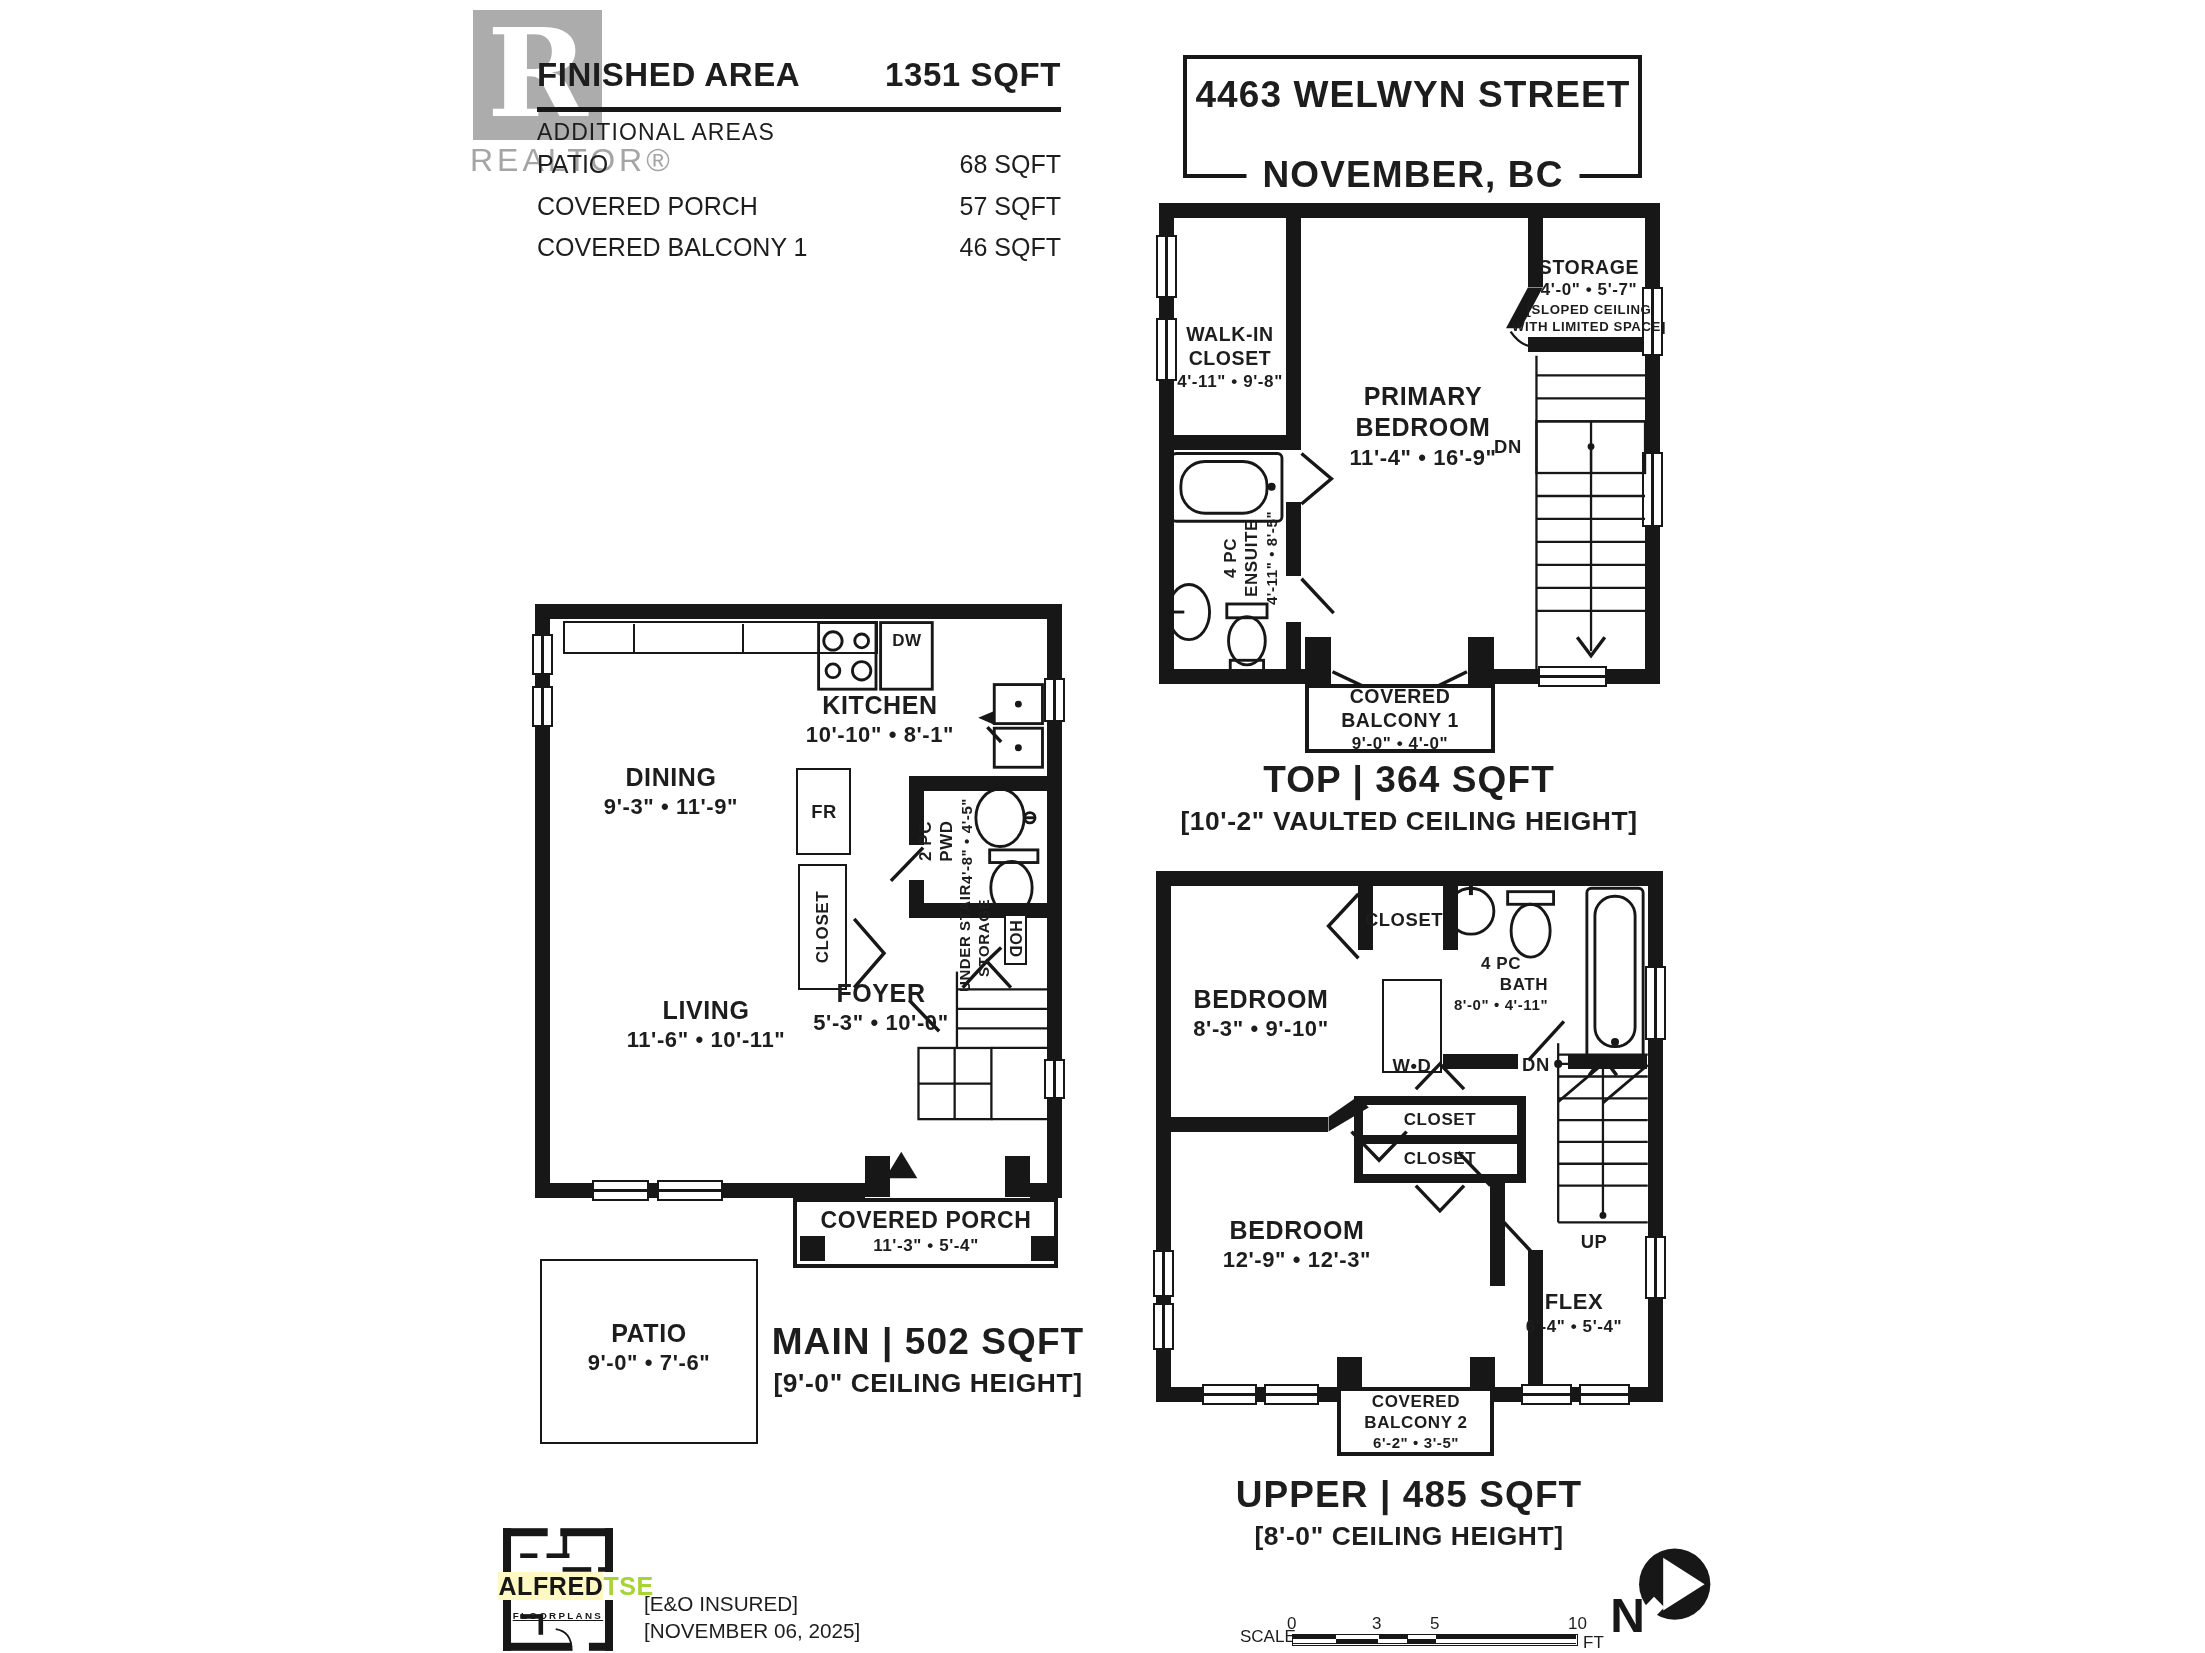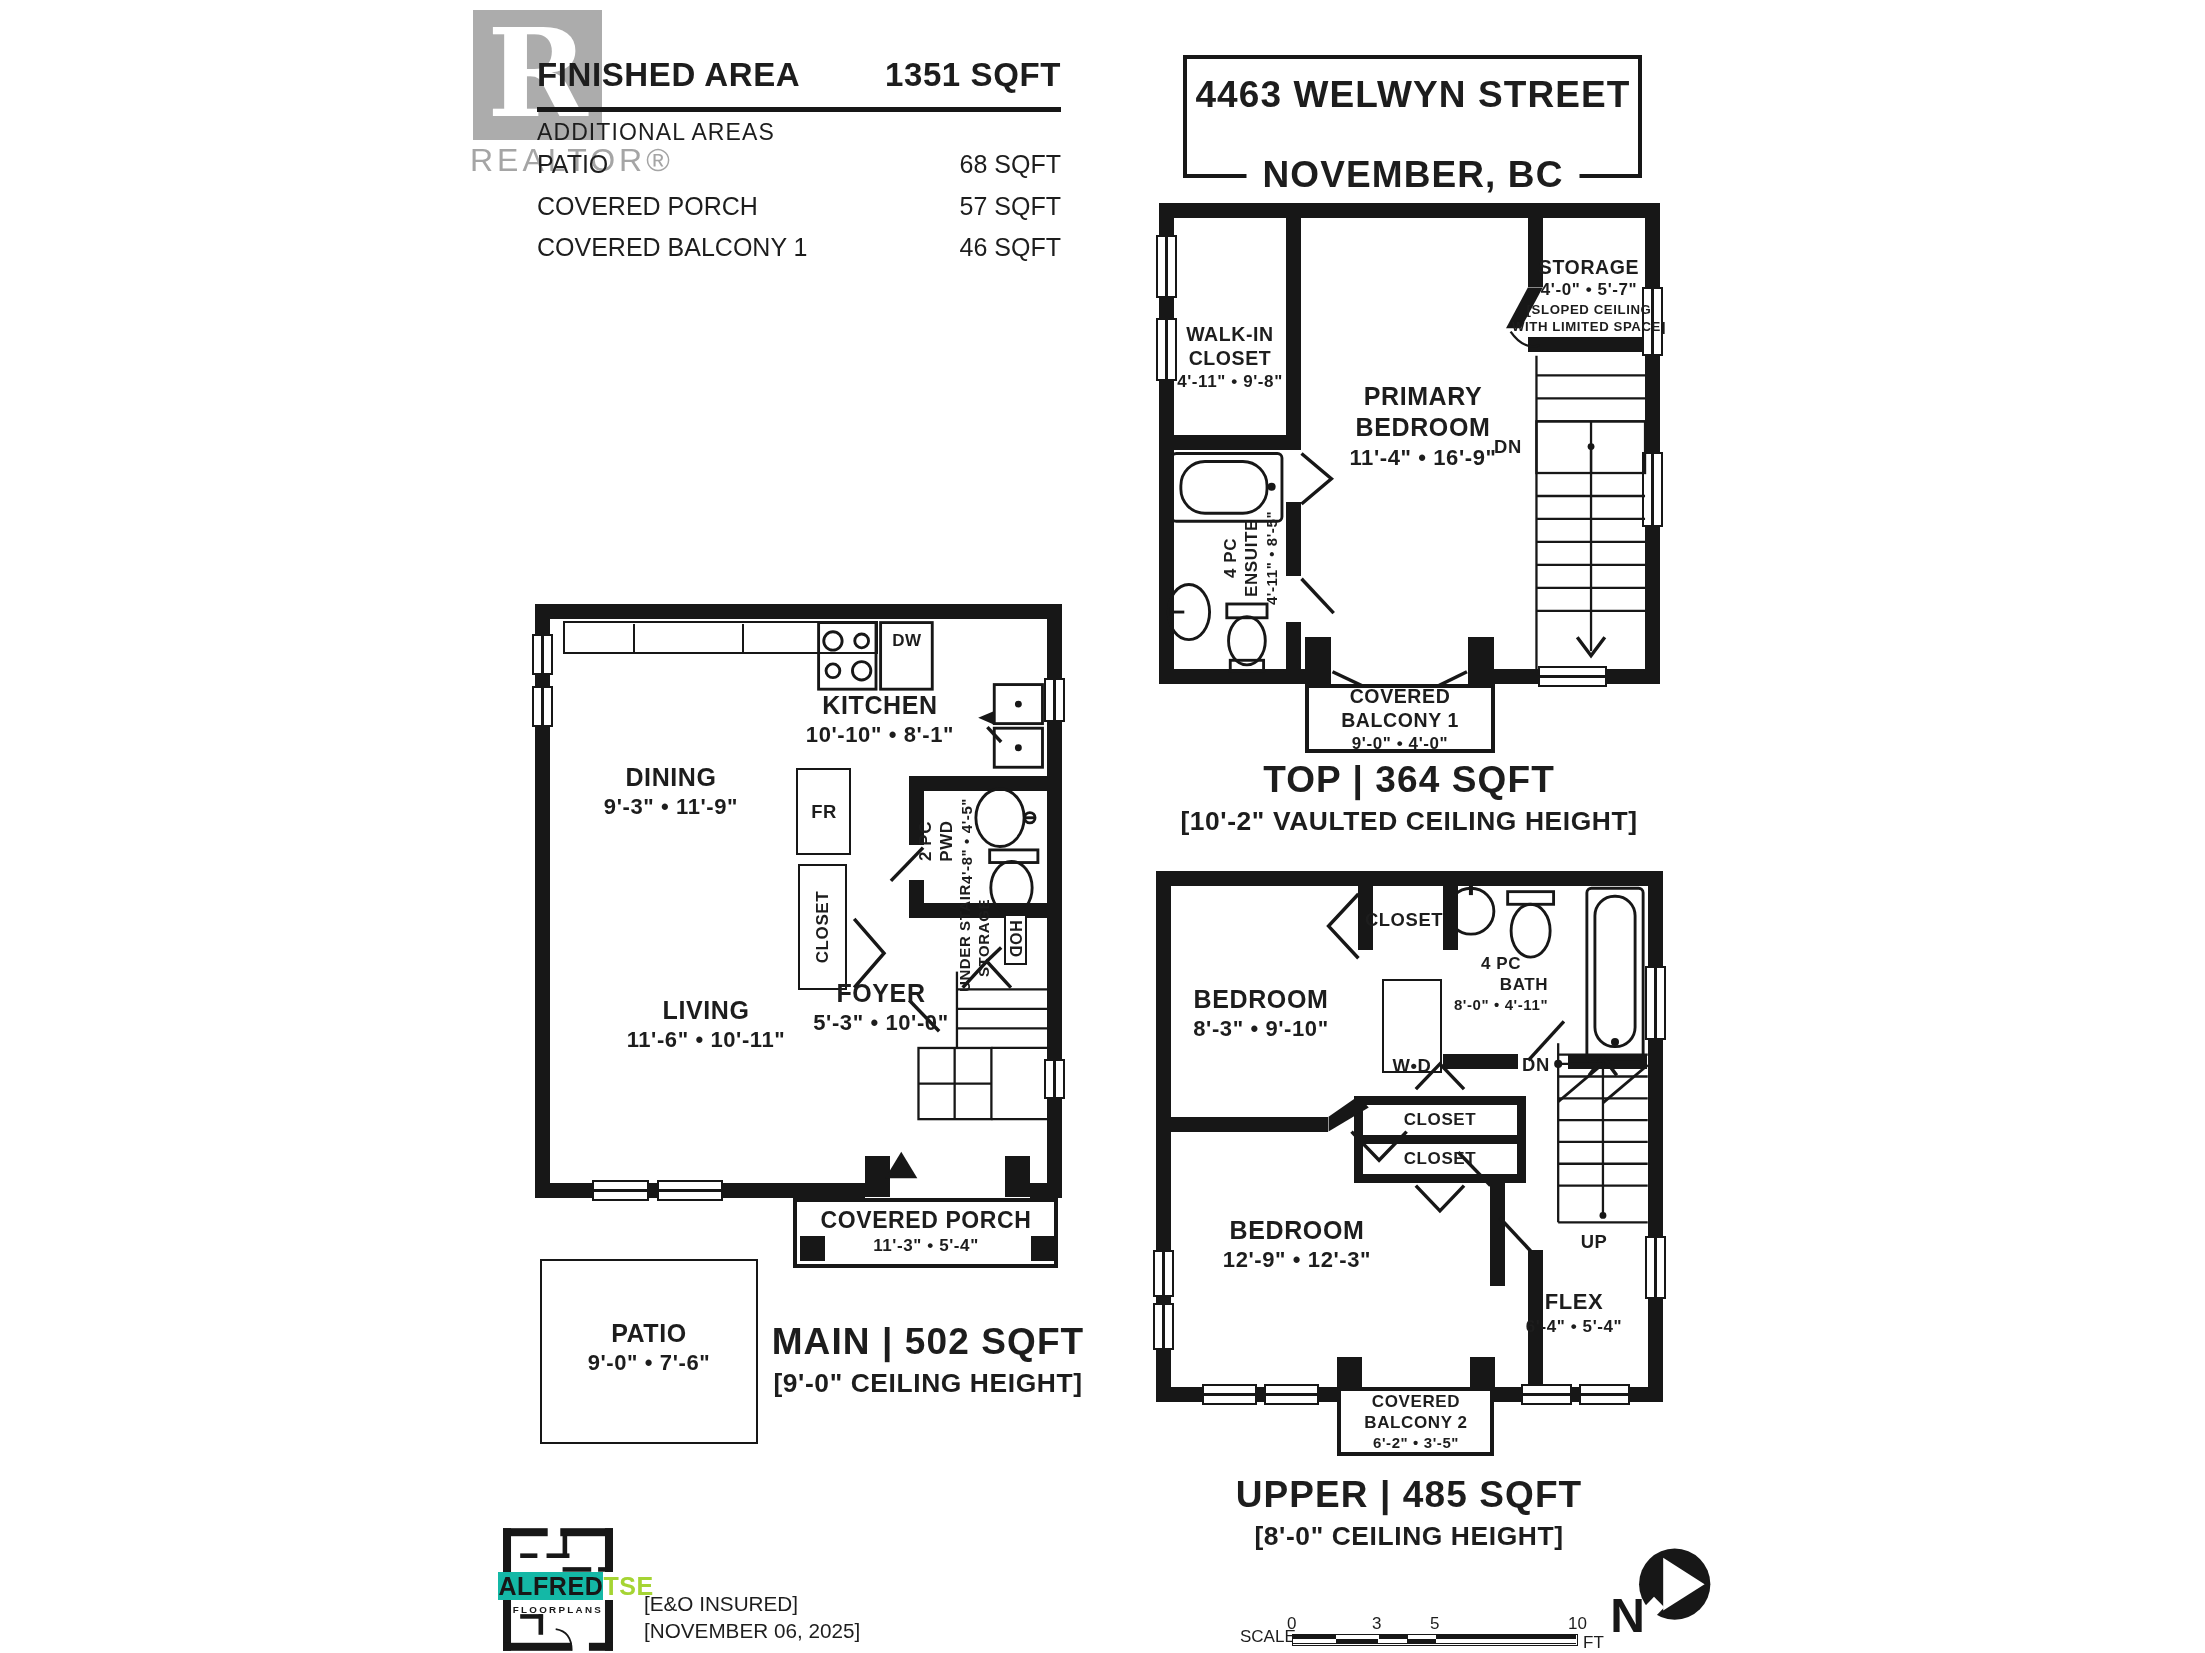--- a/index.html
+++ b/index.html
@@ -445,22 +445,22 @@
           <rect x="76" y="44" width="40" height="8"></rect>
         <rect x="104" y="8" width="8" height="44"></rect>
         <rect x="104" y="68" width="50" height="8"></rect>
           <rect x="166" y="68" width="16" height="8"></rect>
         <rect x="30" y="150" width="40" height="8"></rect>
           <rect x="62" y="150" width="8" height="36"></rect>
       </g>
       <path d="M 120 214 Q 120 180 92 176" stroke="#171717" stroke-width="3" fill="none"></path>
     </svg>
     <div class="abs" style="left:-4.6px;top:44px;width:119px;text-align:center;background:transparent;">
-      <span style="font-size:25px;font-weight:700;color:#171717;letter-spacing:0.6px;background:#14b8a6;">ALFRED</span><span style="font-size:25px;font-weight:700;color:#a5d433;letter-spacing:0.6px;background:#fff;">TSE</span>
-      <div style="font-size:9.8px;font-weight:700;letter-spacing:2.3px;color:#171717;margin-top:3px;">FLOORPLANS</div>
+      <span style="font-size:25px;font-weight:700;color:#171717;letter-spacing:0.6px;background:#fef9c3;">ALFRED</span><span style="font-size:25px;font-weight:700;color:#a5d433;letter-spacing:0.6px;background:#fff;">TSE</span>
+      <div style="font-size:9.8px;font-weight:700;letter-spacing:2.3px;color:#171717;margin-top:9px;text-decoration:underline;">FLOORPLANS</div>
     </div>
   </div>
 
   <div class="abs" style="left:644px;top:1592px;font-size:20.7px;font-weight:400;">[E&amp;O INSURED]</div>
   <div class="abs" style="left:644px;top:1619px;font-size:20.7px;font-weight:400;">[NOVEMBER 06, 2025]</div>
 
   <div class="abs" style="left:1223px;top:1613px;width:413px;height:40px;">
     <div class="abs" style="left:17px;top:14px;font-size:17px;">SCALE</div>
     <div class="abs" style="left:64px;top:1.1px;font-size:17px;">0</div>
     <div class="abs" style="left:149px;top:1.1px;font-size:17px;">3</div>

